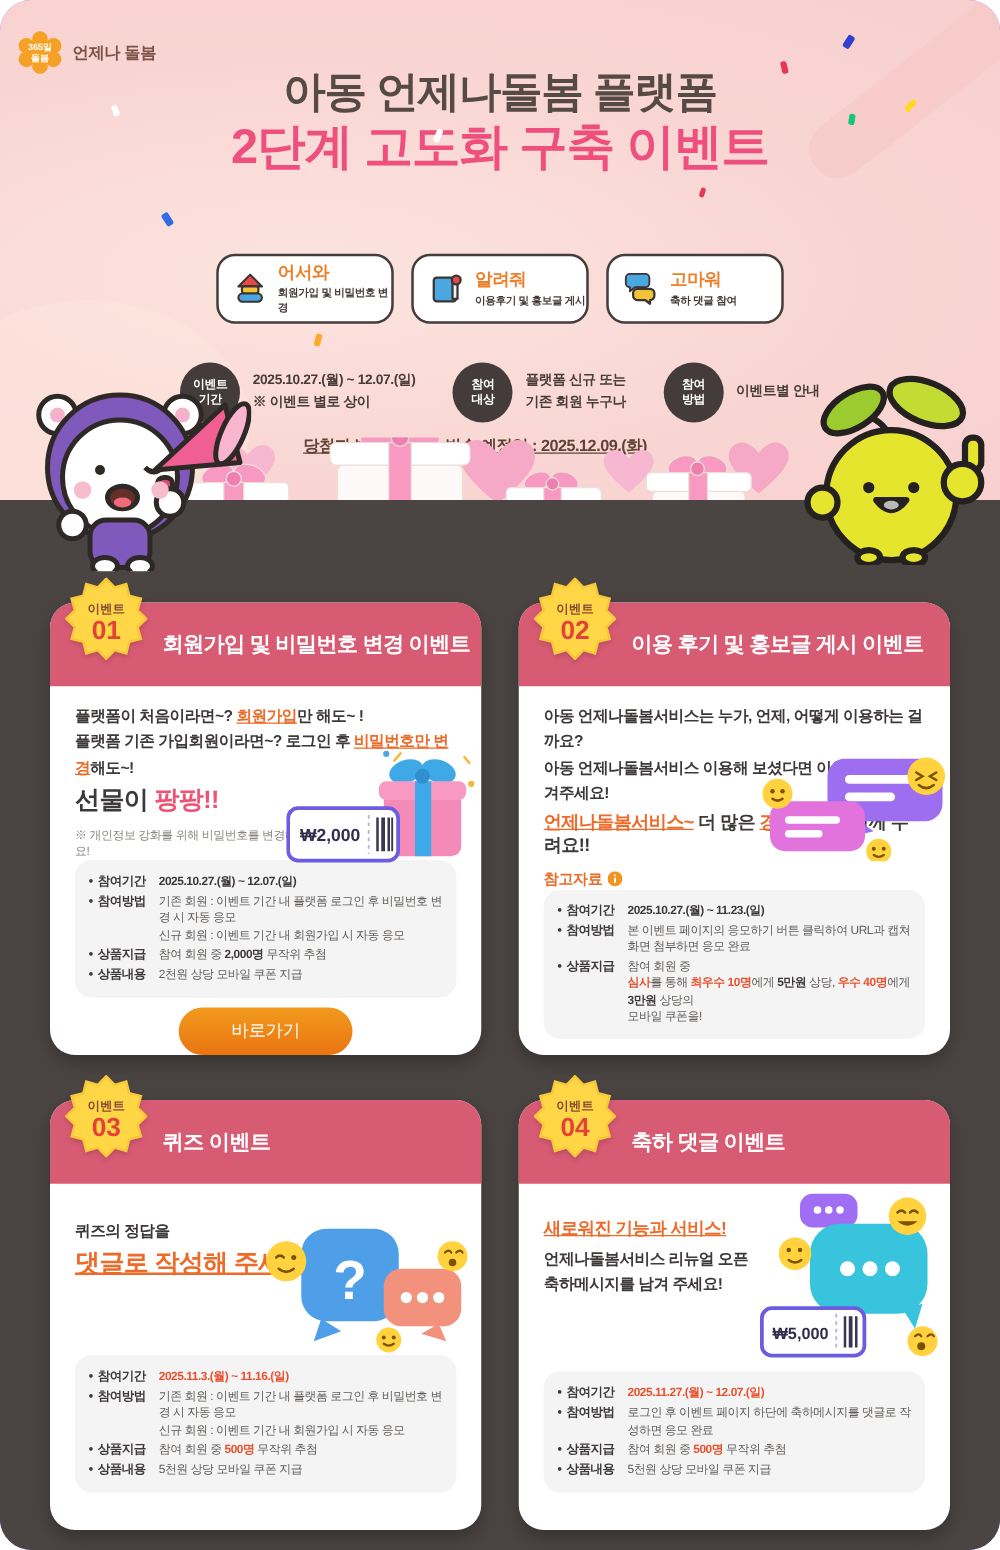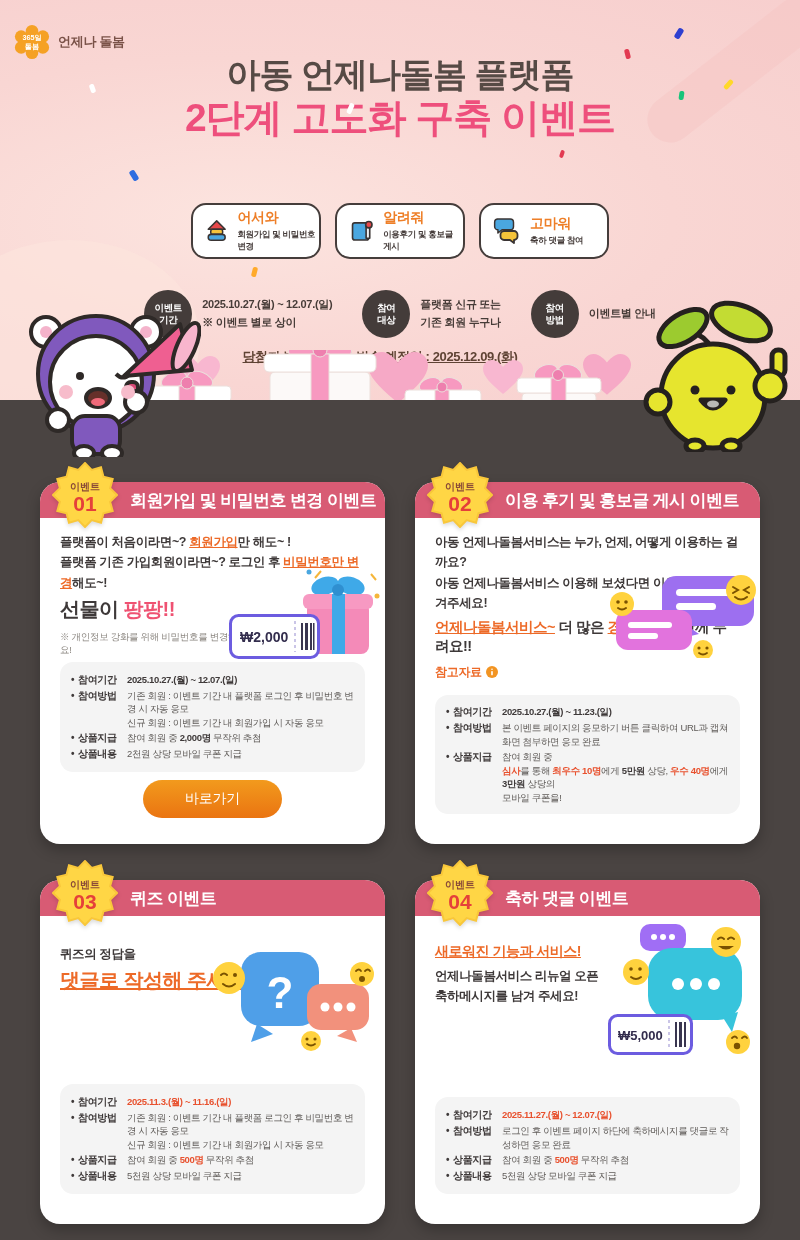--- a/index.html
+++ b/index.html
@@ -1,37 +1,37 @@
 <!DOCTYPE html>
 <html><head>
 <meta charset="utf-8">
 <style>
   html,body{margin:0;padding:0;}
   body{font-family:"Liberation Sans",sans-serif;}
-  #stage{position:relative;width:800px;height:1240px;overflow:hidden;background:#8b5cf6;}
+  #stage{position:relative;width:800px;height:1240px;overflow:hidden;background:#8b5cf6;border-radius:25px;}
 
   
   .hero{position:relative;width:800px;height:400px;overflow:hidden;z-index:1;
     background:radial-gradient(120% 90% at 30% 55%, #fce4df 0%, #f9d6d3 45%, #f6cccc 100%);}
   .ribbon-deco{position:absolute;right:-40px;top:46px;width:210px;height:46px;background:#f6c6c4;opacity:.55;border-radius:24px;transform:rotate(-38deg);}
   .glow-deco{position:absolute;left:-60px;bottom:-40px;width:260px;height:200px;background:#fce4dd;border-radius:50%;opacity:.7;}
   .confetti{position:absolute;border-radius:2px;}
 
   .logo{position:absolute;left:14px;top:24px;display:flex;align-items:center;gap:8px;}
   .logo-badge{width:36px;height:36px;}
   .logo-badge .lb1{font-size:8px;font-weight:800;fill:#fff;}
   .logo-text{font-size:13px;font-weight:800;color:#7a5248;letter-spacing:-.3px;}
 
   .hero-title{margin-top:54px;text-align:center;line-height:1.2;letter-spacing:-1px;}
   .t1{font-size:34px;font-weight:800;color:#564a45;}
   .t2{font-size:39px;font-weight:800;color:#ee4f7c;}
   .hero-sub{margin-top:22px;text-align:center;font-size:13px;font-weight:700;color:#5c4b44;letter-spacing:-.4px;}
 
   .features{position:absolute;left:0;top:203px;width:800px;display:flex;justify-content:center;gap:14px;}
-  .feature{width:130px;height:56px;background:#fff;border:2px solid #453d3b;border-radius:15px;display:flex;align-items:center;padding-left:11px;box-sizing:border-box;gap:8px;}
+  .feature{width:142px;height:56px;background:#fff;border:2px solid #453d3b;border-radius:15px;display:flex;align-items:center;padding-left:11px;box-sizing:border-box;gap:8px;}
   .f-title{font-size:14px;font-weight:800;color:#ee7f28;letter-spacing:-.3px;}
   .f-desc{font-size:8.5px;font-weight:800;color:#453c3a;letter-spacing:-.3px;margin-top:2px;}
 
   .info-badges{position:absolute;left:0;top:290px;width:800px;display:flex;justify-content:center;gap:30px;}
   .ib{display:flex;align-items:center;gap:10px;}
   .ib-circle{width:48px;height:48px;border-radius:50%;background:#443c3a;color:#fff;display:flex;flex-direction:column;align-items:center;justify-content:center;font-size:9.5px;font-weight:800;line-height:1.25;letter-spacing:-.3px;}
   .ib-lines{font-size:11px;font-weight:800;color:#473c38;line-height:1.6;letter-spacing:-.3px;}
   .announce{position:absolute;left:0;top:348px;width:760px;text-align:center;font-size:13px;font-weight:800;color:#5f4334;text-decoration:underline;letter-spacing:-.4px;}
 
   .char{position:absolute;z-index:3;}
@@ -41,21 +41,21 @@
 
   
   .dark{position:relative;z-index:2;width:800px;height:840px;background:#4a4442;box-sizing:border-box;padding:82px 40px 0;}
   .cards-grid{display:grid;grid-template-columns:345px 345px;column-gap:30px;row-gap:36px;}
   .event-card{position:relative;background:#fff;border-radius:20px;display:flex;flex-direction:column;box-shadow:0 6px 14px rgba(0,0,0,.25);overflow:visible;}
   .row1{height:362px;}
   .row2{height:344px;}
   .card-badge{position:absolute;left:12px;top:-20px;width:66px;height:66px;z-index:4;filter:drop-shadow(0 2px 2px rgba(0,0,0,.15));}
   .cb-label{font-size:10px;font-weight:800;fill:#8a4a38;}
   .cb-num{font-size:21px;font-weight:800;fill:#e5403a;}
-  .card-header{height:36px;background:#d85b74;border-radius:20px 20px 0 0;display:flex;align-items:center;padding-left:90px;box-sizing:border-box;}
+  .card-header{height:67px;background:#d85b74;border-radius:20px 20px 0 0;display:flex;align-items:center;padding-left:90px;box-sizing:border-box;}
   .card-title{font-size:17px;font-weight:800;color:#fff;letter-spacing:-.6px;}
   .card-body{flex:1;position:relative;display:flex;flex-direction:column;padding:14px 20px 14px;box-sizing:border-box;overflow:hidden;}
   .intro-line{font-size:12.5px;line-height:1.62;font-weight:700;color:#3e3939;letter-spacing:-.4px;}
   .headline{font-weight:800;letter-spacing:-.5px;color:#3e3939;}
   .h20{font-size:20px;line-height:1.3;margin-top:3px;}
   .h15{font-size:14.5px;line-height:1.3;margin-top:5px;}
   .h19{font-size:14px;line-height:1.3;margin-bottom:6px;}
   .seg-accent{color:#ed6a28;text-decoration:underline;}
   .seg-pink{color:#ef5272;}
   .note{margin-top:9px;font-size:9.5px;font-weight:500;color:#8c8781;letter-spacing:-.3px;max-width:200px;}

